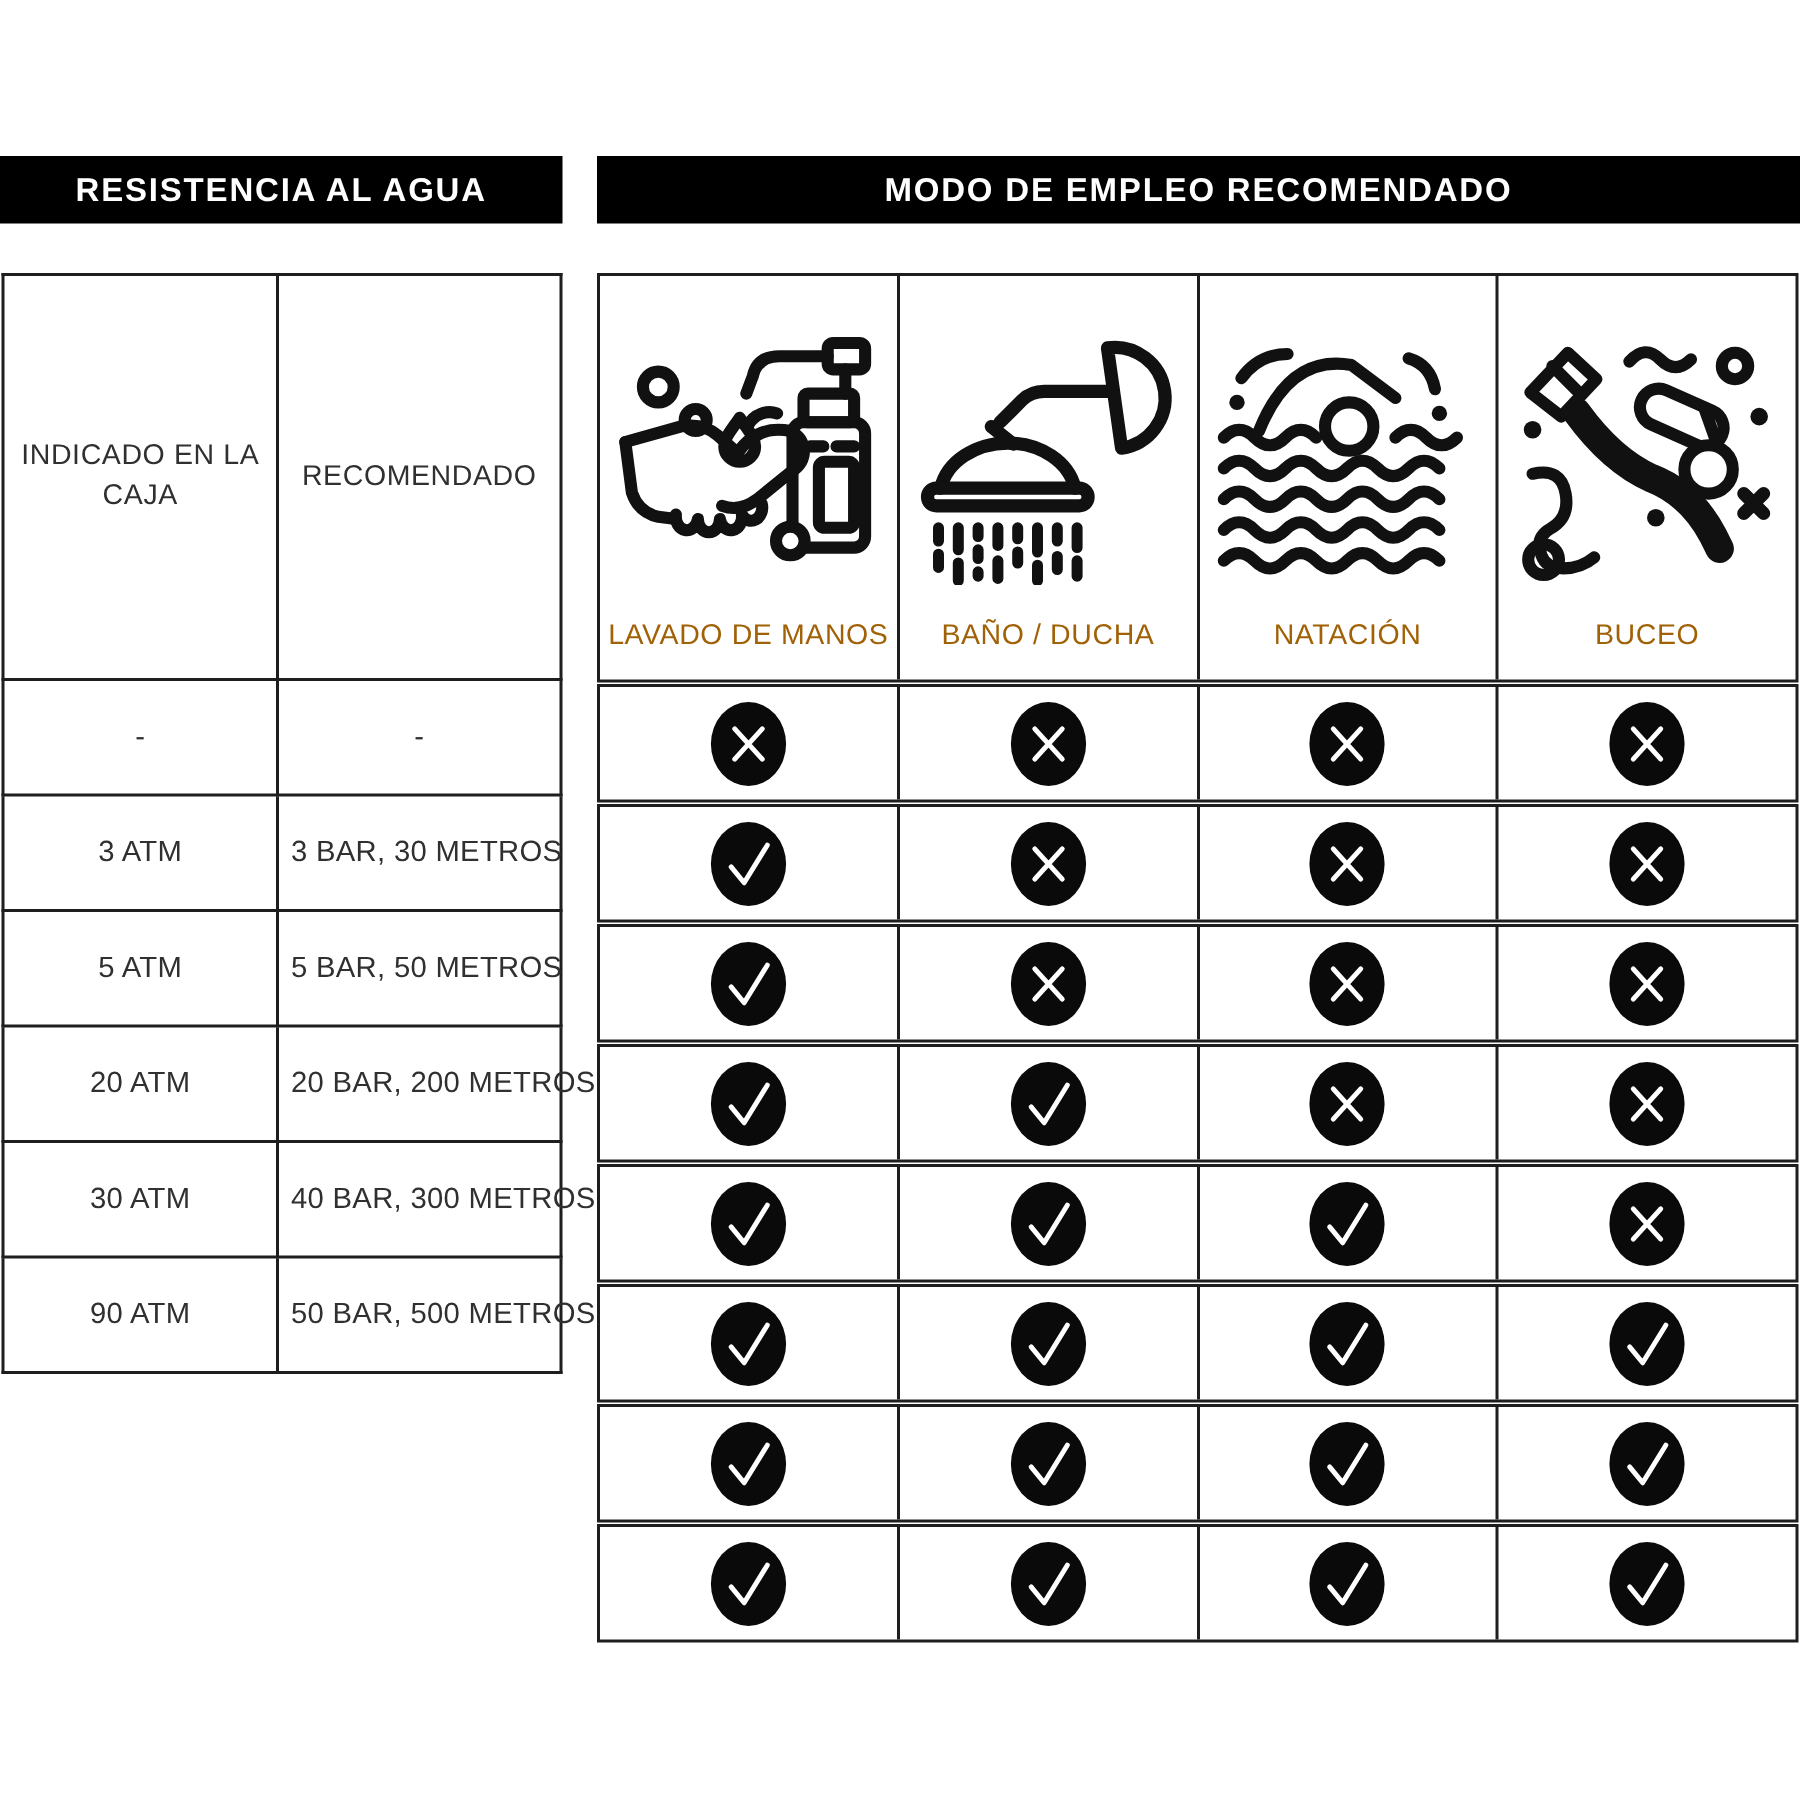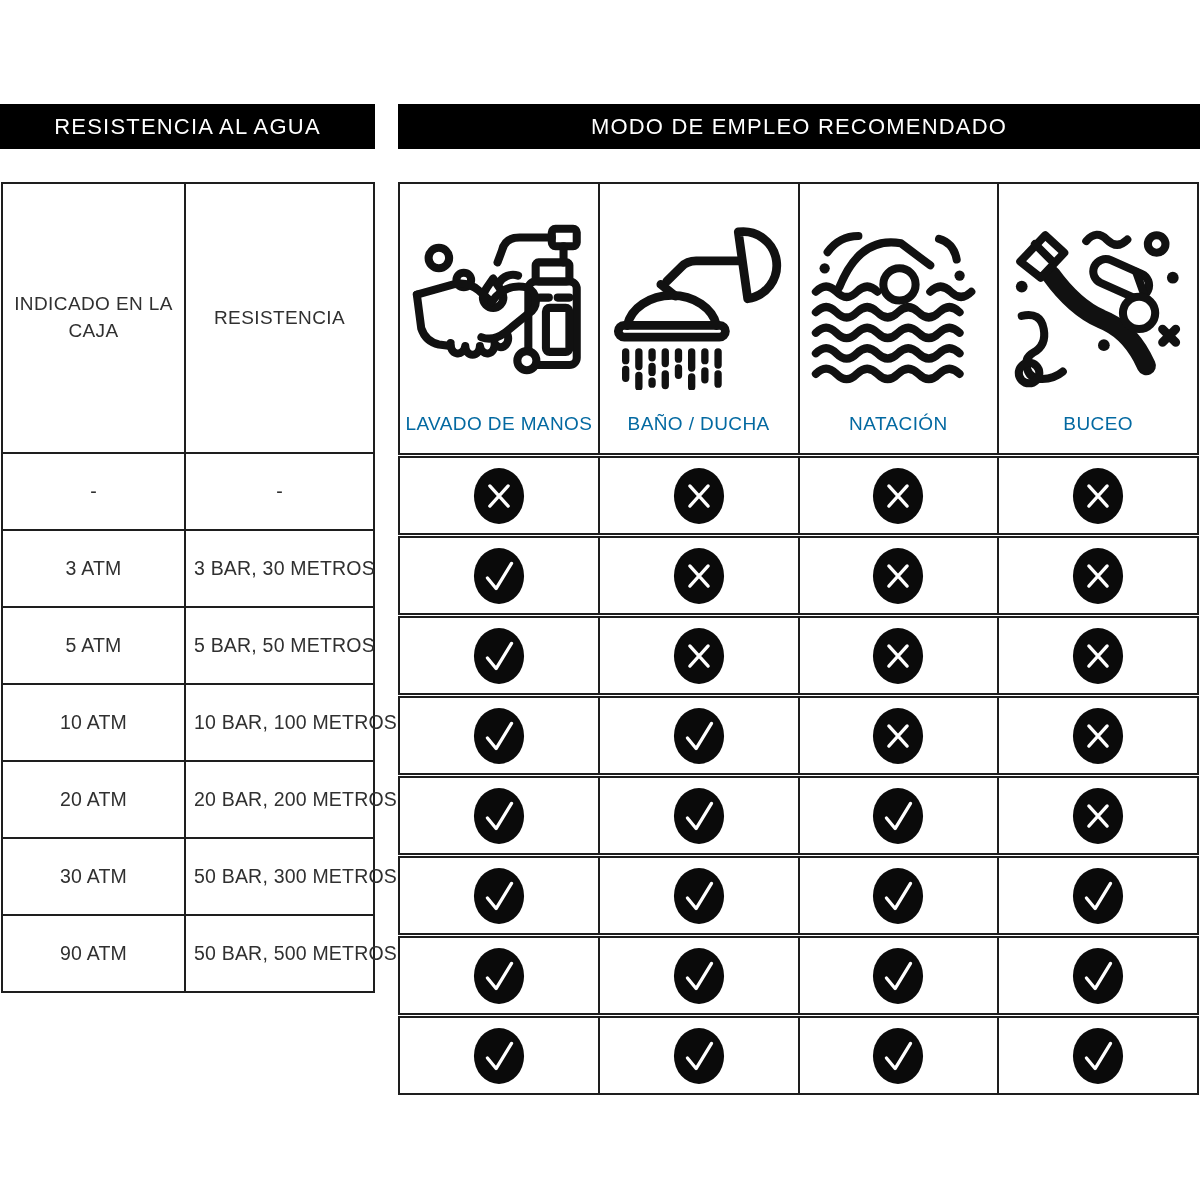--- a/index.html
+++ b/index.html
@@ -7,21 +7,21 @@
     position:relative;width:1200px;height:1200px;background:#ffffff;
     font-family:"Liberation Sans",sans-serif;color:#303030;overflow:hidden;
   }
   
   .bar{
     position:absolute;top:104px;height:45px;background:#000;
     display:flex;align-items:center;justify-content:center;
   }
   .bar-left{left:0;width:375px;}
   .bar-right{left:398px;width:802px;}
-  .bar-text{color:#fff;font-size:22px;letter-spacing:1.2px;font-weight:400;}
+  .bar-text{color:#fff;font-size:22px;letter-spacing:1.2px;font-weight:700;}
 
   
   .left-table{
     position:absolute;left:1px;top:182px;width:374px;
     border-collapse:collapse;table-layout:fixed;
   }
   .left-table th,.left-table td{
     border:2px solid #1e1e1e;text-align:center;vertical-align:middle;
     font-weight:400;padding:0 8px;color:#303030;background:#fff;
   }
@@ -34,21 +34,21 @@
     height:273px;border:2px solid #1e1e1e;box-sizing:border-box;
     display:flex;background:#fff;
   }
   .icon-cell{
     flex:1;display:flex;flex-direction:column;align-items:center;
     border-right:2px solid #1e1e1e;min-width:0;
   }
   .icon-cell:last-child{border-right:none;margin-top:16px;}
   .icon-wrap{flex:1;display:flex;align-items:center;justify-content:center;padding-top:6px;}
   .icon-svg{width:176px;height:176px;display:block;}
-  .icon-label{font-size:19px;letter-spacing:.4px;color:#0369a1;margin-bottom:18px;white-space:nowrap;}
+  .icon-label{font-size:19px;letter-spacing:.4px;color:#a16207;margin-bottom:18px;white-space:nowrap;}
 
   .mark-row{
     height:79px;margin-top:1px;border:2px solid #1e1e1e;box-sizing:border-box;
     display:flex;background:#fff;
   }
   .mark-cell{
     flex:1;display:flex;align-items:center;justify-content:center;
     border-right:2px solid #1e1e1e;min-width:0;
   }
   .mark-cell:last-child{border-right:none;}
@@ -67,47 +67,43 @@
   </div>
 
   <table class="left-table">
     <colgroup>
         <col style="width:183px">
         <col>
       </colgroup>
     <thead>
       <tr>
         <th>INDICADO EN LA CAJA</th>
-        <th>RESISTENCIA</th>
+        <th>RECOMENDADO</th>
       </tr>
     </thead>
     <tbody id="left-rows">
         <tr>
           <td>-</td>
           <td>-</td>
         </tr>
         <tr>
           <td>3 ATM</td>
           <td>3 BAR, 30 METROS</td>
         </tr>
         <tr>
           <td>5 ATM</td>
           <td>5 BAR, 50 METROS</td>
         </tr>
         <tr>
-          <td>10 ATM</td>
-          <td>10 BAR, 100 METROS</td>
-        </tr>
-        <tr>
           <td>20 ATM</td>
           <td>20 BAR, 200 METROS</td>
         </tr>
         <tr>
           <td>30 ATM</td>
-          <td>50 BAR, 300 METROS</td>
+          <td>40 BAR, 300 METROS</td>
         </tr>
         <tr>
           <td>90 ATM</td>
           <td>50 BAR, 500 METROS</td>
         </tr>
       </tbody>
   </table>
 
   <div class="right-table">
     <div class="icon-row">

